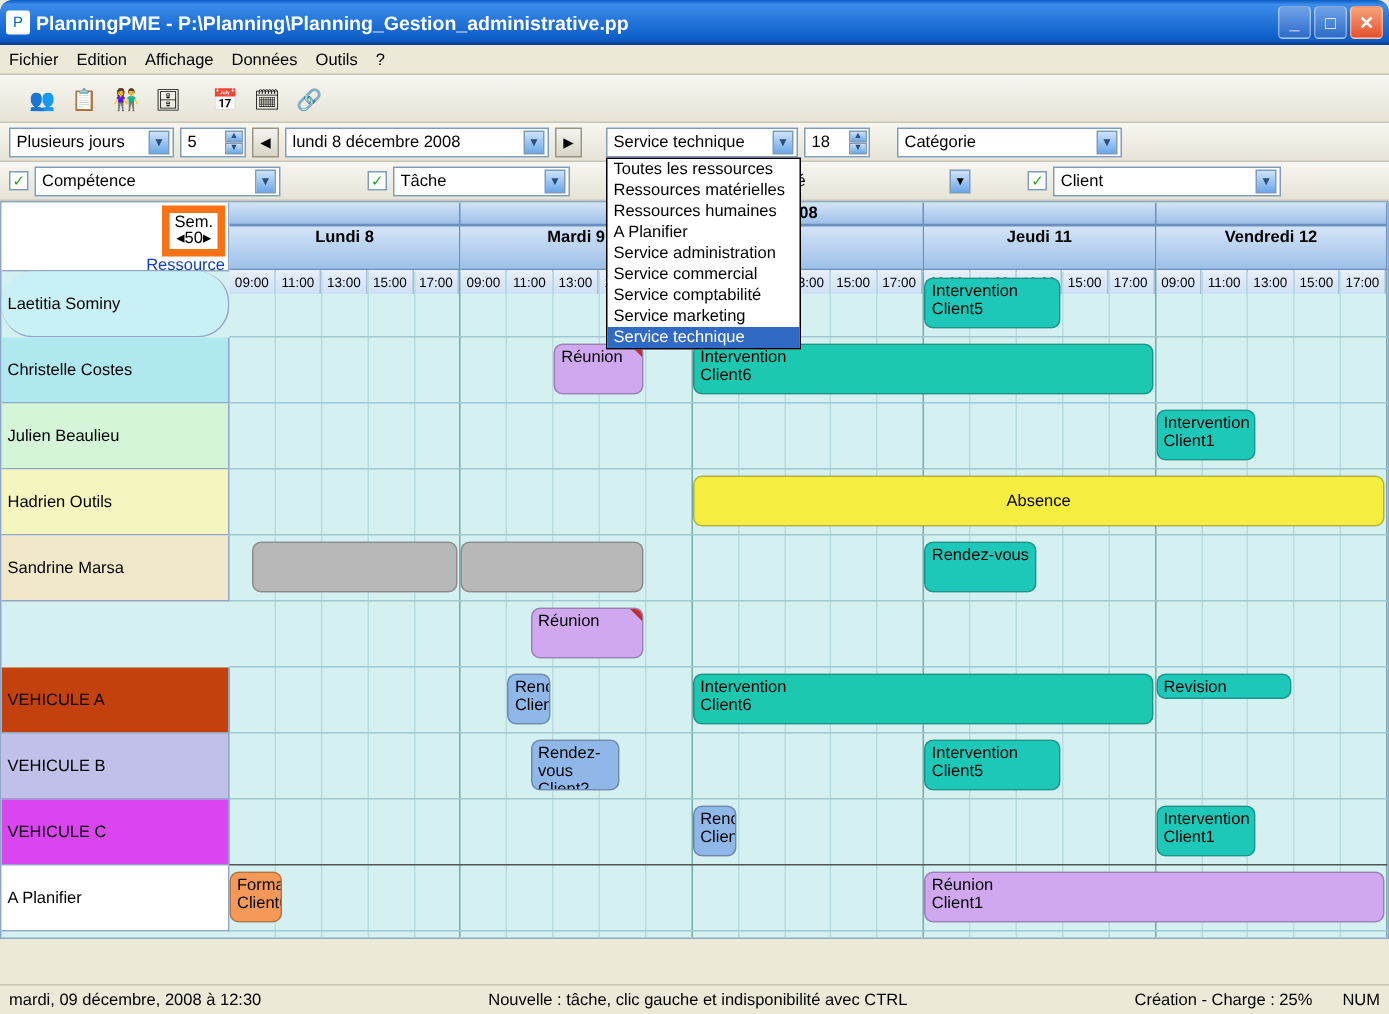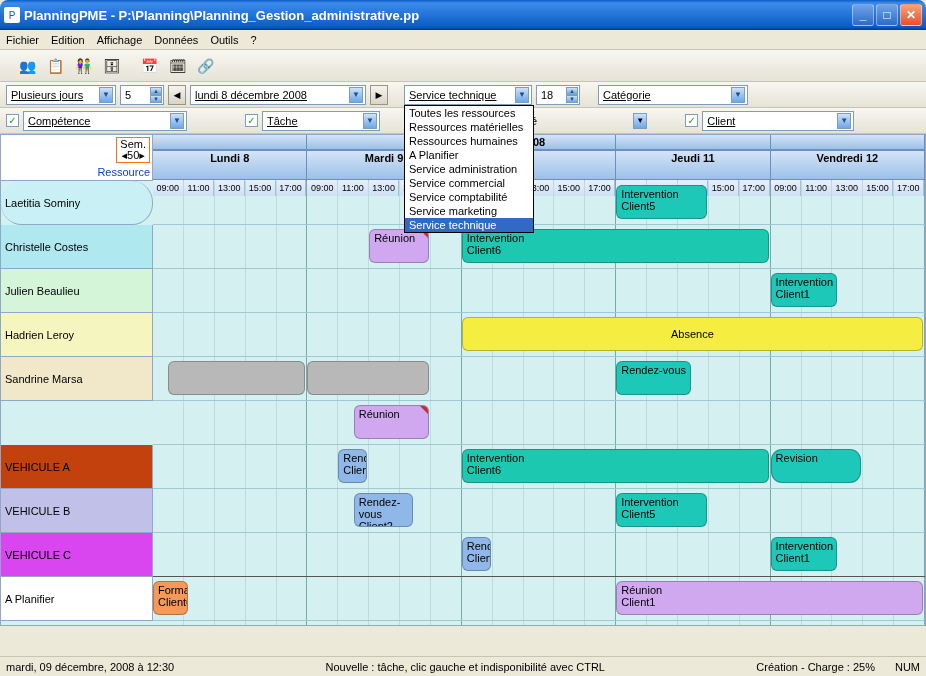--- a/index.html
+++ b/index.html
@@ -20,37 +20,37 @@
 .menubar span { cursor: default; text-align: center; }
 
 
 .toolbar { background: linear-gradient(#f7f6f0,#e6e3d6); height: 32px; display: flex; align-items: center; padding: 0 6px; gap: 4px; border-bottom: 1px solid #c8c4b4; }
 .toolbtn { width: 24px; height: 24px; border: 1px solid transparent; border-radius: 3px; display: flex; align-items: center; justify-content: center; font-size: 14px; }
 .tsep { width: 6px; }
 
 
 .ctrlrow { background: linear-gradient(#f7f6f0,#e6e3d6); height: 26px; display: flex; align-items: center; padding: 2px 6px; gap: 4px; border-bottom: 1px solid #c8c4b4; }
 .combo { background: #fff; border: 1px solid #7f9db9; height: 20px; display: flex; align-items: center; padding: 0 2px 0 4px; position: relative; }
-.combo .txt { flex: 1; white-space: nowrap; overflow: hidden; text-decoration: underline; }
+.combo .txt { flex: 1; white-space: nowrap; overflow: hidden; }
 .combo .arrow { width: 14px; height: 16px; background: linear-gradient(#cde2fb,#6ca7e8); border: 1px solid #7f9db9; display:flex; align-items:center; justify-content:center; font-size:8px; color:#2a4d7a; }
 .spin { background:#fff; border:1px solid #7f9db9; height:20px; width:44px; display:flex; align-items:center; padding:0 14px 0 4px; position:relative; }
 .spin .spn { position:absolute; right:1px; top:1px; width:12px; height:16px; display:flex; flex-direction:column; }
 .spin .spn div { flex:1; background:linear-gradient(#cde2fb,#6ca7e8); border:1px solid #7f9db9; font-size:6px; display:flex; align-items:center; justify-content:center; color:#2a4d7a; }
 .navbtn { width:18px; height:20px; background:linear-gradient(#f4f4f0,#d8d5c6); border:1px solid #9a9484; display:flex; align-items:center; justify-content:center; font-size:9px; }
 .chk { width:13px; height:13px; border:1px solid #7f9db9; background:#fff; display:flex; align-items:center; justify-content:center; font-size:10px; color:#21a121; }
 
 
 .droplist { position:absolute; background:#fff; border:1px solid #000; z-index:100; }
 .droplist div { padding:1px 4px; white-space:nowrap; }
 .droplist div.sel { background:#316ac5; color:#fff; }
 
 
 .gridwrap { position:relative; background:#d4f0f0; height: 492px; border:1px solid #8fa8c8; margin:0; overflow:hidden; }
 .corner { position:absolute; left:0; top:0; width:152px; height:46px; background:#fff; border-right:1px solid #8fa8c8; border-bottom:1px solid #8fa8c8; display:flex; flex-direction:column; align-items:flex-end; justify-content:space-between; padding:2px; }
-.corner .sem { border:1px solid #f97316; padding:1px 3px; font-size:10px; text-align:center; line-height:1; }
+.corner .sem { border:5px solid #f97316; padding:1px 3px; font-size:10px; text-align:center; line-height:1; }
 .corner .res { color:#1040c0; font-size:11px; }
 
 .dayheader { position:absolute; left:152px; top:0; right:0; height:46px; display:flex; }
 .weeklab { position:absolute; left:152px; top:0; right:0; height:15px; background:linear-gradient(#d4e4f7,#9dc0e8); border-bottom:1px solid #6b8fc0; text-align:center; font-weight:bold; line-height:15px; }
 .daycol { flex:1; border-right:1px solid #6b8fc0; }
 .daycol .dname { height:30px; margin-top:15px; background:linear-gradient(#d4e4f7,#9dc0e8); border-bottom:1px solid #6b8fc0; text-align:center; font-weight:bold; line-height:15px; border-top:1px solid #6b8fc0;}
 .daycol .hours { height:16px; background:linear-gradient(#e8f0fb,#cde0f5); display:flex; }
 .daycol .hours span { flex:1; border-right:1px solid #a8bfda; text-align:center; font-size:9px; line-height:16px; overflow:hidden; }
 
 .rows { position:absolute; left:0; top:46px; right:0; bottom:0; }
@@ -273,21 +273,21 @@
         <div></div>
       </div>
     </div>
   <div class="rows" id="rows">
       <div class="reslabel" style="top: 0px; height: 44px; background: rgb(200, 240, 245); border-radius: 21px;">Laetitia Sominy</div>
       <div class="rowbg" style="top: 0px; height: 44px;"></div>
       <div class="reslabel" style="top: 44px; height: 44px; background: rgb(176, 232, 240);">Christelle Costes</div>
       <div class="rowbg" style="top: 44px; height: 44px;"></div>
       <div class="reslabel" style="top: 88px; height: 44px; background: rgb(212, 245, 216); text-align: center;">Julien Beaulieu</div>
       <div class="rowbg" style="top: 88px; height: 44px;"></div>
-      <div class="reslabel" style="top: 132px; height: 44px; background: rgb(245, 245, 192);">Hadrien Leroy</div>
+      <div class="reslabel" style="top: 132px; height: 44px; background: rgb(245, 245, 192);">Hadrien Outils</div>
       <div class="rowbg" style="top: 132px; height: 44px;"></div>
       <div class="reslabel" style="top: 176px; height: 44px; background: rgb(240, 232, 200);">Sandrine Marsa</div>
       <div class="rowbg" style="top: 176px; height: 44px;"></div>
       <div class="rowbg" style="top: 220px; height: 44px;"></div>
       <div class="reslabel" style="top: 264px; height: 44px; background: #c2410c;">VEHICULE A</div>
       <div class="rowbg" style="top: 264px; height: 44px;"></div>
       <div class="reslabel" style="top: 308px; height: 44px; background: rgb(192, 192, 232);">VEHICULE B</div>
       <div class="rowbg" style="top: 308px; height: 44px;"></div>
       <div class="reslabel" style="top: 352px; height: 44px; background: #d946ef;">VEHICULE C</div>
       <div class="rowbg hr" style="top: 352px; height: 44px;"></div>
@@ -326,21 +326,21 @@
         <div class="tcorner"></div>
       </div>
       <div class="task" style="left: 337.28px; width: 28.88px; top: 268px; height: 34px; background: rgb(143, 184, 232);">
         <div>Rende</div>
         <div>Client3</div>
       </div>
       <div class="task" style="left: 460.8px; width: 306.8px; top: 268px; height: 34px; background: rgb(28, 200, 176);">
         <div>Intervention</div>
         <div>Client6</div>
       </div>
-      <div class="task" style="left: 769.6px; width: 90.64px; top: 268px; height: 34px; background: rgb(30, 200, 184); border-radius: 11px;">
+      <div class="task" style="left: 769.6px; width: 90.64px; top: 268px; height: 17px; background: rgb(30, 200, 184);">
         <div>Revision</div>
       </div>
       <div class="task" style="left: 352.72px; width: 59.76px; top: 312px; height: 34px; background: rgb(143, 184, 232);">
         <div>Rendez-vous</div>
         <div>Client2</div>
       </div>
       <div class="task" style="left: 615.2px; width: 90.64px; top: 312px; height: 34px; background: rgb(30, 200, 184);">
         <div>Intervention</div>
         <div>Client5</div>
       </div>

